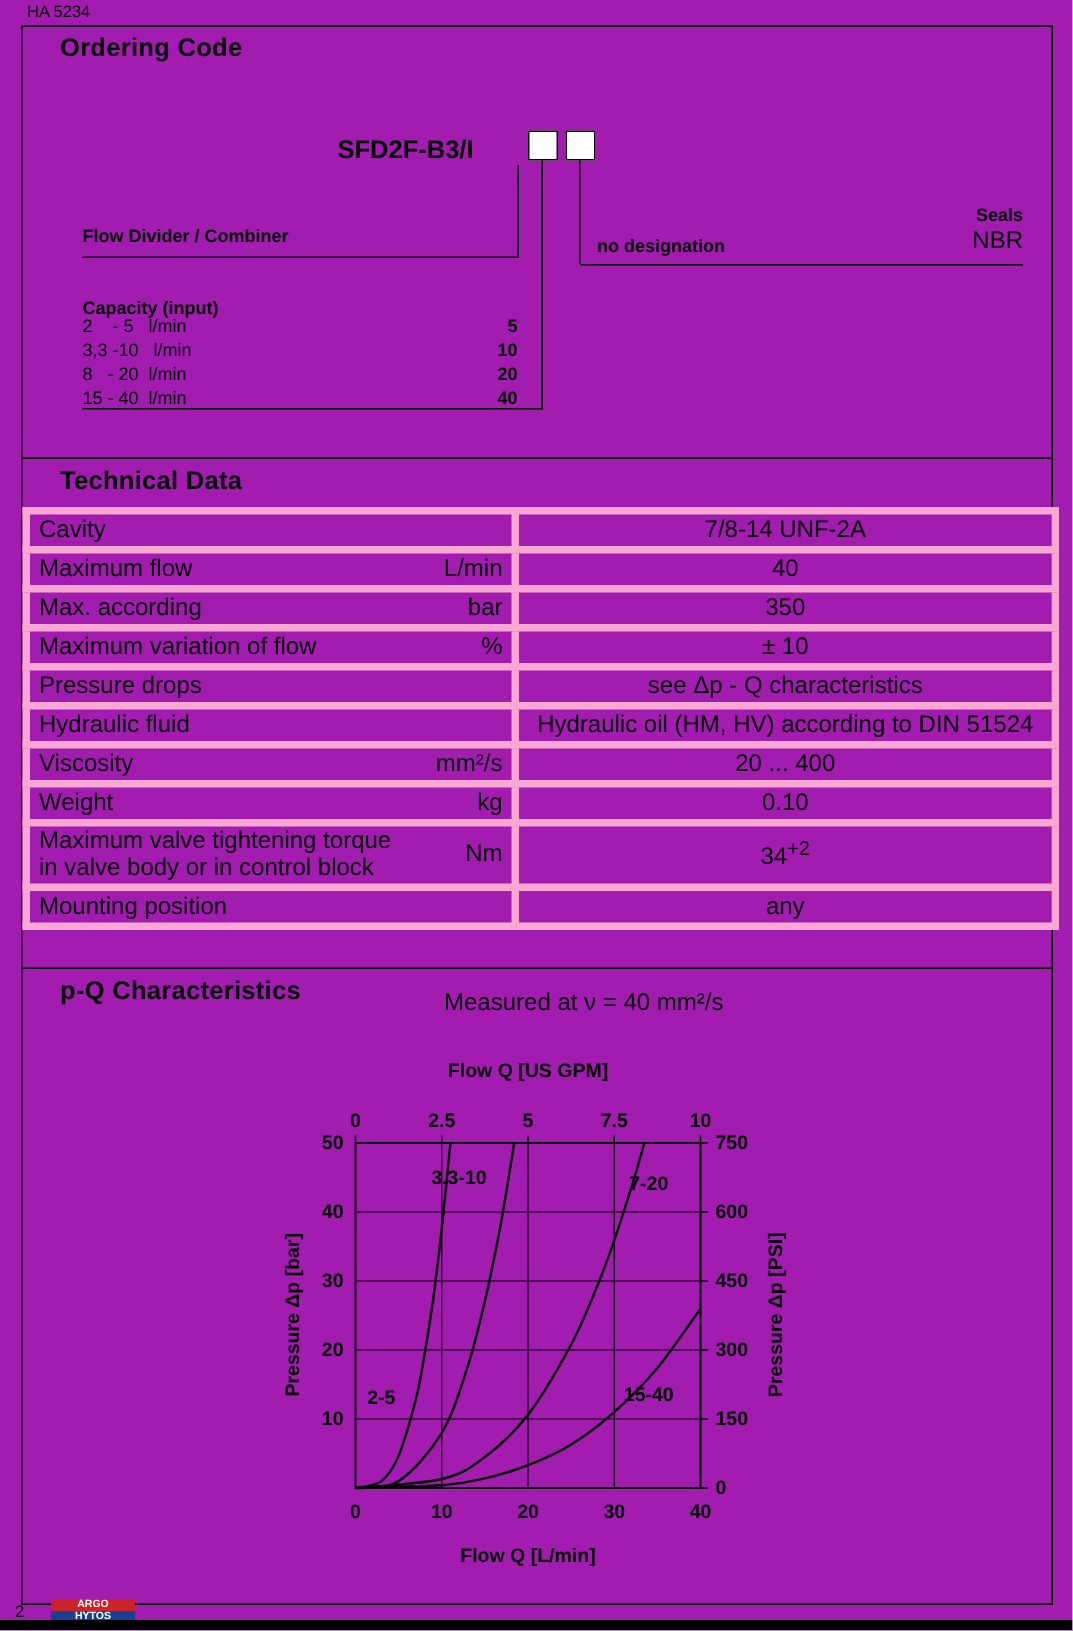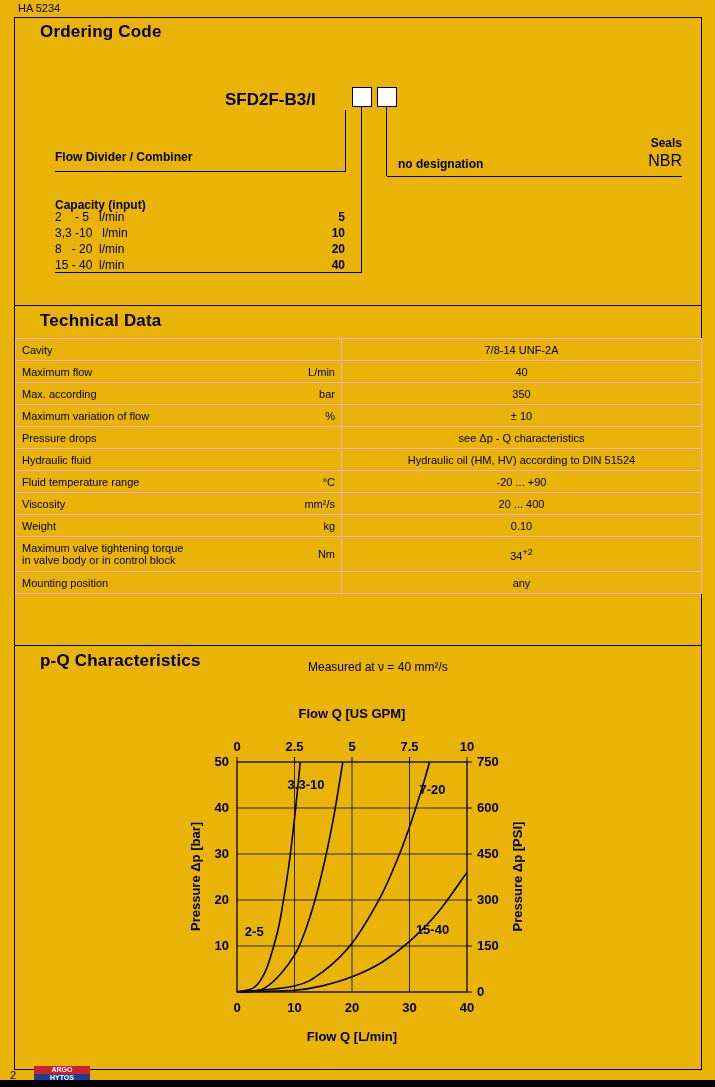--- a/index.html
+++ b/index.html
@@ -1,42 +1,42 @@
 <!DOCTYPE html>
 <html><head>
 <meta charset="utf-8">
 <style>
   html,body{margin:0;padding:0;background:#fff;}
-  .page{position:relative;width:715px;height:1087px;background:#eab308;
+  .page{position:relative;width:715px;height:1087px;background:#a21caf;
         font-family:"Liberation Sans","DejaVu Sans",sans-serif;color:#000;overflow:hidden;}
   .abs{position:absolute;}
   .frame{position:absolute;left:14px;top:17px;width:686px;height:1051px;border:1px solid #000;}
   .doc-code{position:absolute;left:18px;top:2px;font-size:11px;}
   .sec-title{position:absolute;font-size:17px;font-weight:bold;letter-spacing:.2px;}
   .hline{position:absolute;background:#000;height:1px;}
   .vline{position:absolute;background:#000;width:1px;}
   .model{position:absolute;left:225px;top:90px;font-size:17px;font-weight:bold;}
   .code-box{position:absolute;width:18px;height:18px;border:1.5px solid #000;background:#fff;}
   .lbl-b{font-size:12px;font-weight:bold;}
   .lbl{font-size:16px;}
   .cap-range{white-space:pre;font-size:12px;}
   .cap-code{position:absolute;width:48px;text-align:right;font-size:12px;font-weight:bold;}
   
   .tech-table{position:absolute;left:15px;top:338px;width:686px;border-collapse:collapse;table-layout:fixed;}
-  .tech-table td{border:1px solid #f9a8d4;font-size:11px;padding:1px 6px;height:19px;vertical-align:middle;}
+  .tech-table td{border:5px solid #f9a8d4;font-size:16px;padding:1px 6px;height:19px;vertical-align:middle;}
   .pl{display:flex;justify-content:space-between;align-items:center;gap:6px;}
   .t-val{text-align:center;}
   .unit{white-space:nowrap;}
   
   .chart{position:absolute;left:150px;top:700px;width:410px;height:365px;}
   .chart svg{position:absolute;left:0;top:0;}
   svg text{font-family:"Liberation Sans","DejaVu Sans",sans-serif;fill:#000;}
   .axis-title{position:absolute;font-size:13px;font-weight:bold;text-align:center;width:230px;}
   .y-title{transform:rotate(-90deg);}
-  .pq-sub{position:absolute;left:308px;top:660px;font-size:12px;}
+  .pq-sub{position:absolute;left:296px;top:660px;font-size:16px;}
   
   .page-num{position:absolute;left:10px;top:1069px;font-size:11px;}
   .logo{position:absolute;left:34px;top:1066px;width:56px;height:16px;font-size:7px;font-weight:bold;line-height:8px;text-align:center;color:#fff;}
   .logo .r1{background:#cc2229;height:8px;}
   .logo .r2{background:#1b3f94;height:8px;}
   .bottom-bar{position:absolute;left:0;top:1080px;width:715px;height:7px;background:#000;}
 </style>
 </head>
 <body>
 
@@ -130,29 +130,20 @@
       <td class="t-val">see Δp - Q characteristics</td>
         </tr>
     <tr>
       <td>
             <div class="pl">
               <span>Hydraulic fluid</span>
               <span class="unit"></span>
             </div>
           </td>
       <td class="t-val">Hydraulic oil (HM, HV) according to DIN 51524</td>
-        </tr>
-    <tr>
-      <td>
-            <div class="pl">
-              <span>Fluid temperature range</span>
-              <span class="unit">°C</span>
-            </div>
-          </td>
-      <td class="t-val">-20 ... +90</td>
         </tr>
     <tr>
       <td>
             <div class="pl">
               <span>Viscosity</span>
               <span class="unit">mm²/s</span>
             </div>
           </td>
       <td class="t-val">20 ... 400</td>
         </tr>

